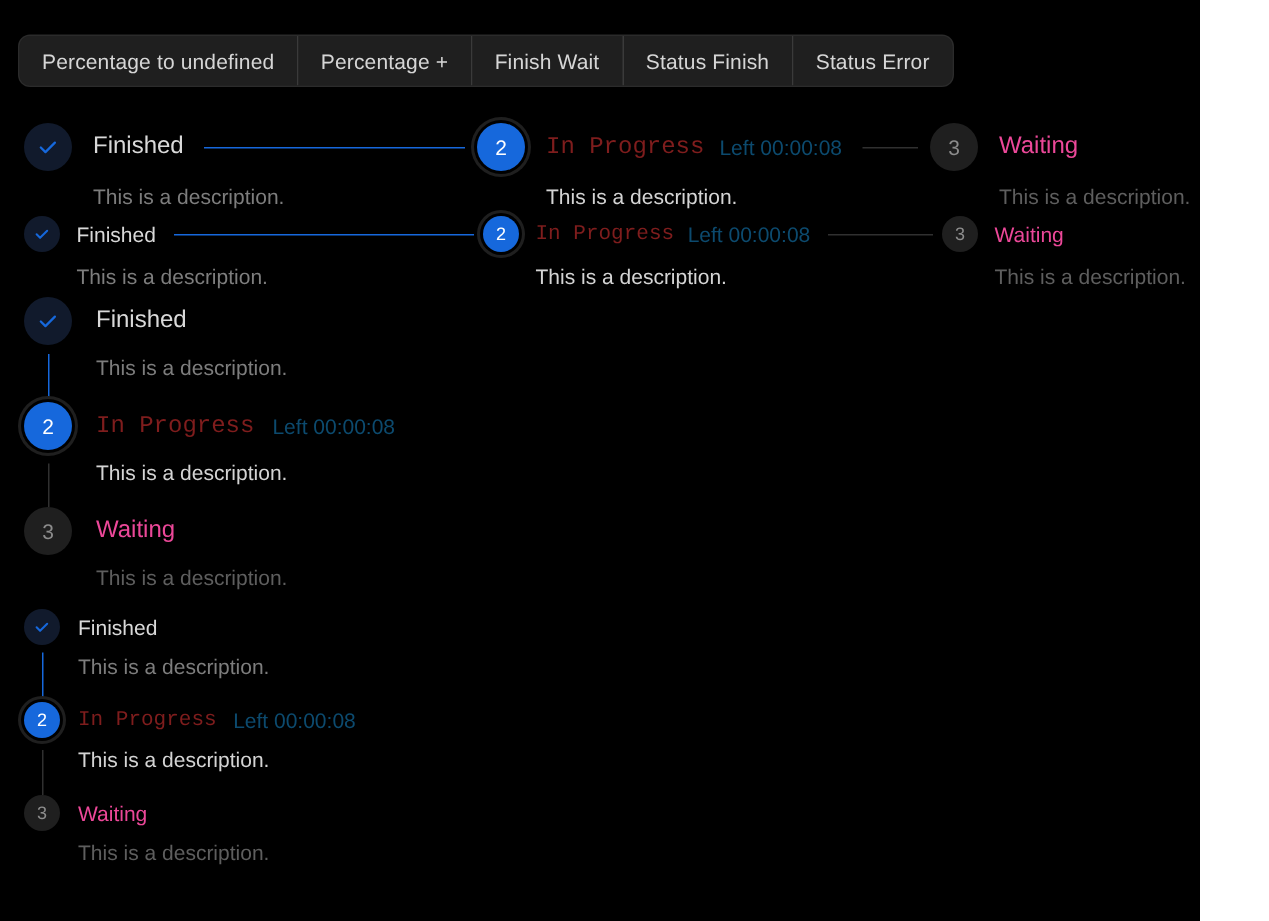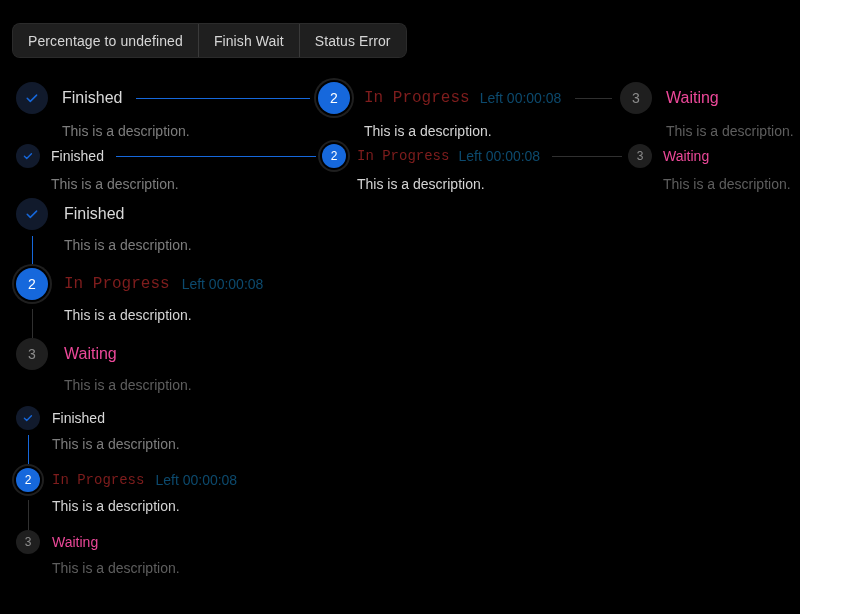--- a/index.html
+++ b/index.html
@@ -153,21 +153,23 @@
 </style>
 </head>
 <body>
 
 <div id="page"></div>
 
 <div id="overlay">
 
   <div class="btn-bar">
     <button class="btn">Percentage to undefined</button>
+    <button class="btn">Percentage +</button>
     <button class="btn">Finish Wait</button>
+    <button class="btn">Status Finish</button>
     <button class="btn">Status Error</button>
   </div>
 
   <div class="steps-h sz-d" style="left:16px; top:82px; width:775px;">
 
     <div class="step-h" style="width:302px;">
       <div class="step-head">
         <div class="dot finish">
           <svg width="16" height="16" viewBox="0 0 16 16">
             <path d="M3.2 8.3 L6.3 11.4 L12.6 5.1" fill="none" stroke="#1668dc" stroke-width="1.5" stroke-linecap="round" stroke-linejoin="round"></path>

